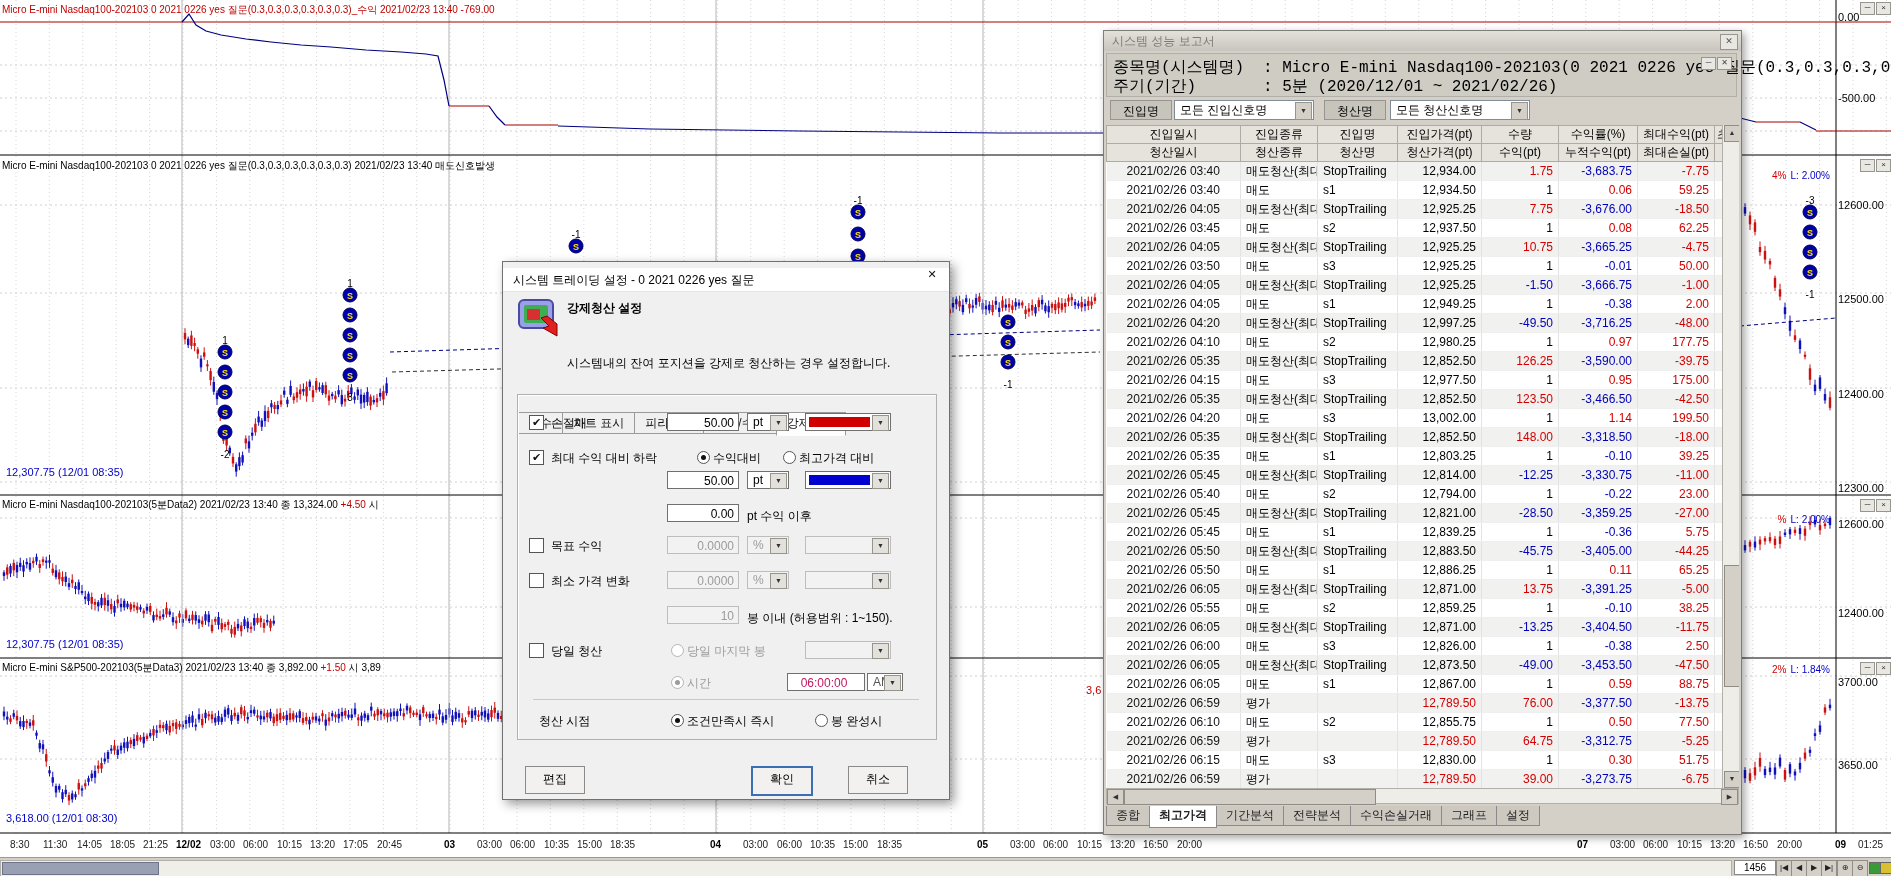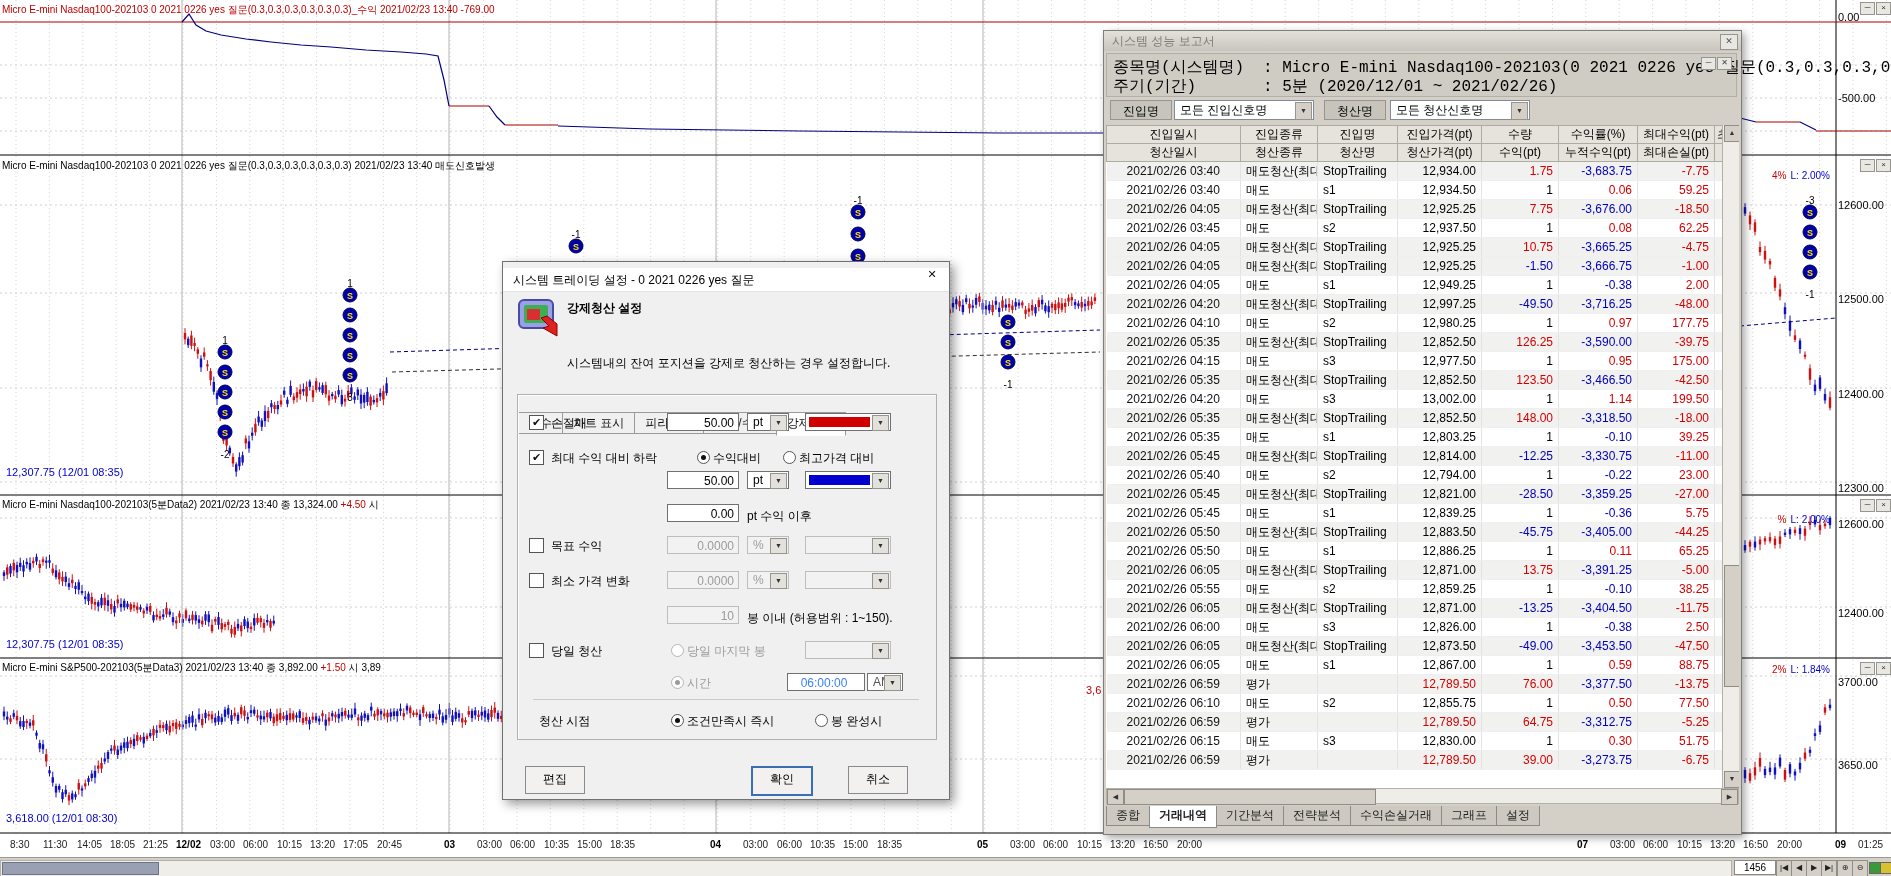--- a/index.html
+++ b/index.html
@@ -1297,20 +1297,30 @@
             <tr class="x">
               <td class="date">2021/02/26 04:05</td>
               <td class="txt">매도청산(최대</td>
               <td class="txt">StopTrailing</td>
               <td class="num ck">12,925.25</td>
               <td class="num cr">10.75</td>
               <td class="num cb">-3,665.25</td>
               <td class="num cr">-4.75</td>
               <td class=""></td>
             </tr>
+            <tr class="e">
+              <td class="date">2021/02/26 03:50</td>
+              <td class="txt">매도</td>
+              <td class="txt">s3</td>
+              <td class="num ck">12,925.25</td>
+              <td class="num ck">1</td>
+              <td class="num cb">-0.01</td>
+              <td class="num cr">50.00</td>
+              <td class=""></td>
+            </tr>
             <tr class="x">
               <td class="date">2021/02/26 04:05</td>
               <td class="txt">매도청산(최대</td>
               <td class="txt">StopTrailing</td>
               <td class="num ck">12,925.25</td>
               <td class="num cb">-1.50</td>
               <td class="num cb">-3,666.75</td>
               <td class="num cr">-1.00</td>
               <td class=""></td>
             </tr>
@@ -1582,21 +1592,21 @@
         <div class="varrow" style="bottom:0">▼</div>
       </div>
     </div>
 
     <div id="phscroll">
       <div class="harrow" style="left:0">◀</div>
       <div id="hthumb"></div>
       <div class="harrow" style="right:0">▶</div>
     </div>
 
-    <div id="ptabs"><span class="ptab">종합</span><span class="ptab active">거래내역</span><span class="ptab">기간분석</span><span class="ptab">전략분석</span><span class="ptab">수익손실거래</span><span class="ptab">그래프</span><span class="ptab">설정</span></div>
+    <div id="ptabs"><span class="ptab">종합</span><span class="ptab active">최고가격</span><span class="ptab">기간분석</span><span class="ptab">전략분석</span><span class="ptab">수익손실거래</span><span class="ptab">그래프</span><span class="ptab">설정</span></div>
   </div>
 
   <div id="dlg">
     <div id="dtitle">시스템 트레이딩 설정 - 0 2021 0226 yes 질문</div>
     <div id="dclose">✕</div>
 
     <svg id="dicon" viewBox="0 0 44 40">
       <rect x="2" y="2" width="34" height="28" rx="5" fill="#9aa0e8" stroke="#4a4aa0" stroke-width="2"></rect>
       <rect x="7" y="7" width="24" height="18" rx="2" fill="#3fae52"></rect>
       <rect x="10" y="11" width="13" height="11" fill="#d83030"></rect>
@@ -1669,21 +1679,21 @@
       <span class="dlabel">당일 청산</span>
       <span class="radio dis" style="left:168px"></span>
       <span class="rlabel gray" style="left:184px">당일 마지막 봉</span>
       <span class="ccombo dis" style="left:302px;width:86px">
           <span class="dd">▼</span>
         </span>
     </div>
     <div class="drow" style="top:411px">
       <span class="radio dis sel" style="left:168px"></span>
       <span class="rlabel gray" style="left:184px">시간</span>
-      <span class="inp" style="left:284px;width:78px;text-align:center;color:#3b82f6">06:00:00</span>
+      <span class="inp" style="left:284px;width:78px;text-align:center;color:#be185d">06:00:00</span>
       <span class="ucombo" style="left:364px;width:36px;color:#555"><span>AM</span><span class="dd">▼</span></span>
     </div>
     <div class="dsep" style="top:437px"></div>
 
     <div class="drow" style="top:449px">
       <span class="dlabel" style="left:36px">청산 시점</span>
       <span class="radio sel" style="left:168px"></span>
       <span class="rlabel" style="left:184px">조건만족시 즉시</span>
       <span class="radio" style="left:312px"></span>
       <span class="rlabel" style="left:328px">봉 완성시</span>

